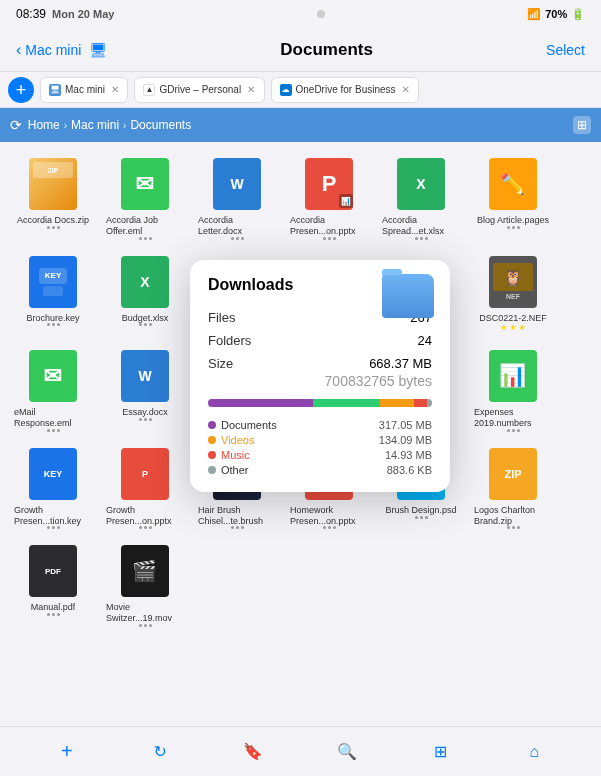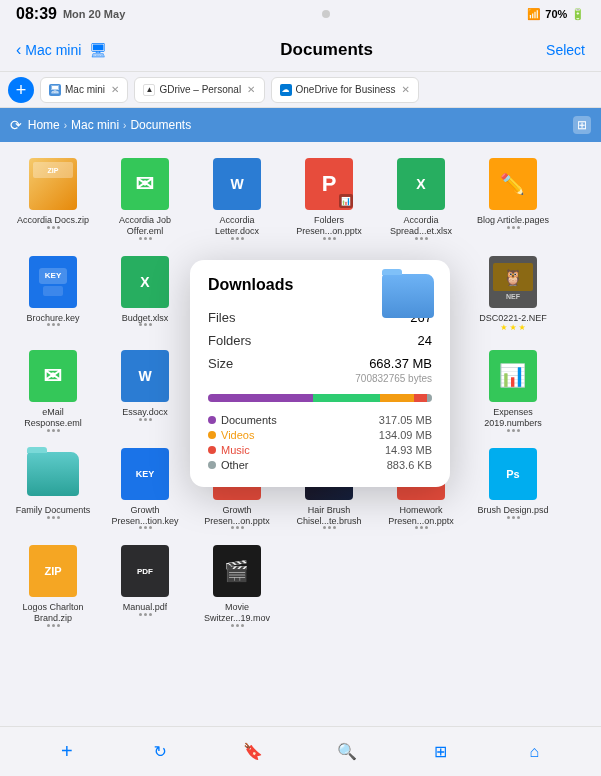--- a/index.html
+++ b/index.html
@@ -109,21 +109,20 @@
       position: relative;
       width: 56px;
       height: 56px;
       display: flex;
       align-items: center;
       justify-content: center;
     }
     .file-name {
       font-size: 9px;
       color: #333;
-      text-align: center;
       margin-top: 3px;
       line-height: 1.2;
       max-width: 78px;
       overflow: hidden;
       word-break: break-word;
     }
     
     .folder-blue {
       width: 52px; height: 44px;
       background: linear-gradient(180deg, #6eb3f5 0%, #4a90d9 100%);
@@ -192,21 +191,21 @@
       content: '';
       position: absolute;
       top: -5px; left: 0;
       width: 20px; height: 6px;
       background: #7fc0f8;
       border-radius: 3px 3px 0 0;
     }
     .popup-row { display: flex; justify-content: space-between; padding: 4px 0; font-size: 13px; }
     .popup-label { color: #333; }
     .popup-value { color: #000; font-weight: 500; }
-    .popup-size-note { font-size: 10px; color: #999; text-align: right; margin-top: -2px; }
+    .popup-size-note { font-size: 14px; color: #999; text-align: right; margin-top: -2px; }
     .progress-bar-wrap { height: 8px; border-radius: 4px; background: #e0e0e0; overflow: hidden; margin: 10px 0 12px; display: flex; }
     .pb-purple { background: #8e44ad; height: 100%; }
     .pb-teal { background: #2ecc71; height: 100%; }
     .pb-green { background: #27ae60; height: 100%; }
     .pb-orange { background: #f39c12; height: 100%; }
     .pb-gray { background: #95a5a6; height: 100%; }
     .legend { display: flex; flex-direction: column; gap: 3px; }
     .legend-row { display: flex; align-items: center; justify-content: space-between; font-size: 11px; }
     .legend-left { display: flex; align-items: center; gap: 5px; }
     .legend-dot { width: 8px; height: 8px; border-radius: 50%; flex-shrink: 0; }
@@ -231,21 +230,21 @@
     .star-row { display: flex; gap: 2px; }
     .star { color: #ffd60a; font-size: 8px; }
   </style>
 </head>
 <body>
 
 <div class="device-frame">
 
   <div class="status-bar">
     <div style="display:flex;gap:6px;align-items:center;">
-      <span style="font-size:16px;font-weight:700;">08:39</span>
+      <span style="font-size:12px;font-weight:400;">08:39</span>
       <span style="font-size:11px;color:#555;">Mon 20 May</span>
     </div>
     <div style="width:8px;height:8px;border-radius:50%;background:#ccc;"></div>
     <div class="status-right">
       <span>📶</span>
       <span style="font-size:11px;">70%</span>
       <span>🔋</span>
     </div>
   </div>
 
@@ -341,21 +340,21 @@
 
       <div class="file-item">
         <div class="file-icon-wrap">
           <div class="icon-pptx">
             <span style="font-size:22px;font-weight:700;">P</span>
             <div style="position:absolute;bottom:4px;right:4px;width:14px;height:14px;background:rgba(0,0,0,0.3);border-radius:2px;display:flex;align-items:center;justify-content:center;">
                 <span style="color:#fff;font-size:8px;">📊</span>
               </div>
           </div>
         </div>
-        <div class="file-name">Folders Presen...on.pptx</div>
+        <div class="file-name">Accordia Presen...on.pptx</div>
         <div class="more-dots">
             <div class="dot"></div>
             <div class="dot"></div>
             <div class="dot"></div>
           </div>
       </div>
 
       <div class="file-item">
         <div class="file-icon-wrap">
           <div class="icon-xlsx">X</div>
@@ -487,31 +486,20 @@
           <div class="icon-numbers" style="background:#34c759;font-size:22px;">📊</div>
         </div>
         <div class="file-name">Expenses 2019.numbers</div>
         <div class="more-dots">
             <div class="dot"></div>
             <div class="dot"></div>
             <div class="dot"></div>
           </div>
       </div>
 
-      <div class="file-item">
-        <div class="file-icon-wrap">
-          <div class="folder-teal"></div>
-        </div>
-        <div class="file-name">Family Documents</div>
-        <div class="more-dots">
-            <div class="dot"></div>
-            <div class="dot"></div>
-            <div class="dot"></div>
-          </div>
-      </div>
 
       <div class="file-item">
         <div class="file-icon-wrap">
           <div class="icon-key" style="background:#1a73e8;">
             <span style="font-size:9px;font-weight:700;color:#fff;">KEY</span>
           </div>
         </div>
         <div class="file-name">Growth Presen...tion.key</div>
         <div class="more-dots">
             <div class="dot"></div>

